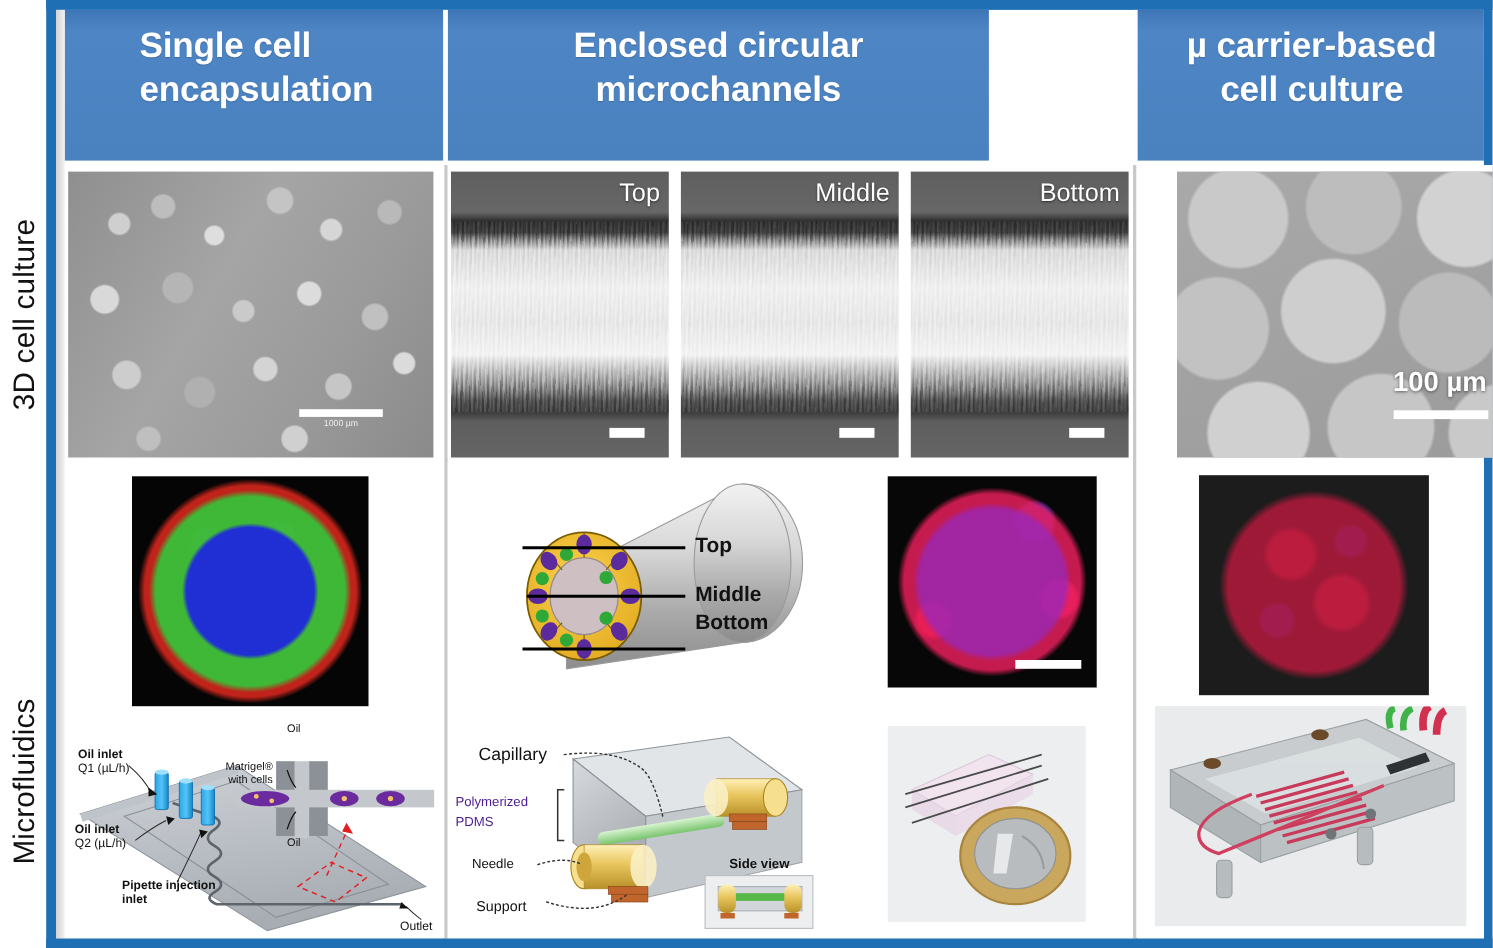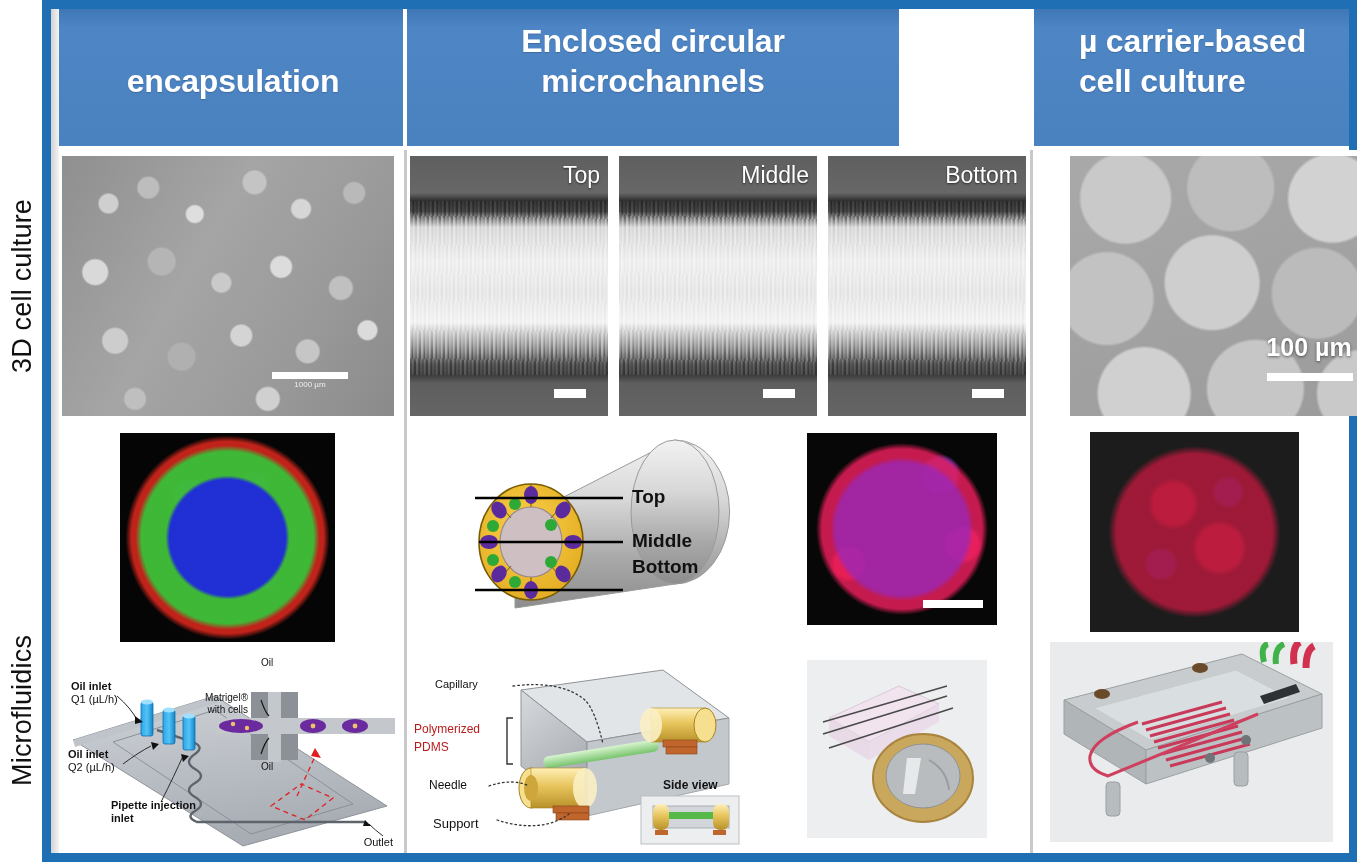--- a/index.html
+++ b/index.html
@@ -52,21 +52,21 @@
   .header-band.left  { left:0;    width:344px; }
   .header-band.mid   { left:348px; width:492px; }
   .header-band.right { left:975px; width:315px; }
 
   .header-title {
     color:#ffffff; font-weight:bold; font-size:32px; line-height:1.26;
     text-align:center; padding:12px 10px 0 10px; letter-spacing:-0.2px;
     text-shadow:0 1px 1px rgba(0,0,0,.18);
   }
   .header-band.left .header-title { text-align:left; padding-left:14px; }
-  .header-band.right .header-title{ text-align:left; padding-left:12px; }
+  .header-band.right .header-title{ text-align:center; padding-left:12px; }
 
   .vdiv { position:absolute; top:0; width:4px; height:137px; background:#fff; }
 
   
   .cell { position:absolute; background:#fff; overflow:hidden; }
   #cell-r1c1 { left:0;    top:141px; width:344px; height:266px; }
   #cell-r1c2 { left:348px; top:141px; width:623px; height:266px; }
   #cell-r1c3 { left:1008px; top:141px; width:315px; height:266px; }
   #cell-r2c1 { left:0;    top:411px; width:344px; height:433px; }
   #cell-r2c2 { left:348px; top:411px; width:623px; height:433px; }
@@ -218,21 +218,21 @@
   </div>
 
   <div class="frame-border"></div>
   <div class="frame-inner-edge"></div>
   <div class="right-blue-edge"></div>
 
   <div id="grid">
 
     <div class="header-band left">
       <div class="header-title">
-        <br>
+        <span>Single cell</span><br>
         <span>encapsulation</span>
       </div>
     </div>
     <div class="header-band mid">
       <div class="header-title">
         <span>Enclosed circular</span><br>
         <span>microchannels</span>
       </div>
     </div>
     <div class="header-band right">
@@ -480,22 +480,22 @@
           <g>
             <rect x="228" y="140" width="98" height="48" fill="#eceef0" stroke="#b9bec3"></rect>
             <rect x="240" y="150" width="76" height="22" fill="#d2d6da" stroke="#a9aeb3"></rect>
             <rect x="252" y="156" width="52" height="7" fill="#57b84a"></rect>
             <rect x="240" y="148" width="16" height="26" rx="7" fill="url(#needleG)"></rect>
             <rect x="300" y="148" width="16" height="26" rx="7" fill="url(#needleG)"></rect>
             <rect x="242" y="174" width="13" height="5" fill="#c0652b"></rect>
             <rect x="300" y="174" width="13" height="5" fill="#c0652b"></rect>
           </g>
         </svg>
-        <div style="position:absolute;left:22px;top:22px;font-size:11px;color:#111">Capillary</div>
-        <div style="position:absolute;left:1px;top:64px;font-size:12px;color:#b91c1c;line-height:1.5">
+        <div style="position:absolute;left:22px;top:22px;font-size:16px;color:#111">Capillary</div>
+        <div style="position:absolute;left:1px;top:64px;font-size:12px;color:#4c1d95;line-height:1.5">
           <span>Polymerized</span><br>
           <span>PDMS</span>
         </div>
         <div style="position:absolute;left:16px;top:122px;font-size:12px;color:#111">Needle</div>
         <div style="position:absolute;left:20px;top:160px;font-size:13px;color:#111">Support</div>
         <div style="position:absolute;left:250px;top:122px;font-size:12px;font-weight:bold;color:#111">Side view</div>
       </div>
 
       <div class="panel" id="photo-coin">
         <svg class="svg-full" viewBox="0 0 180 178">

